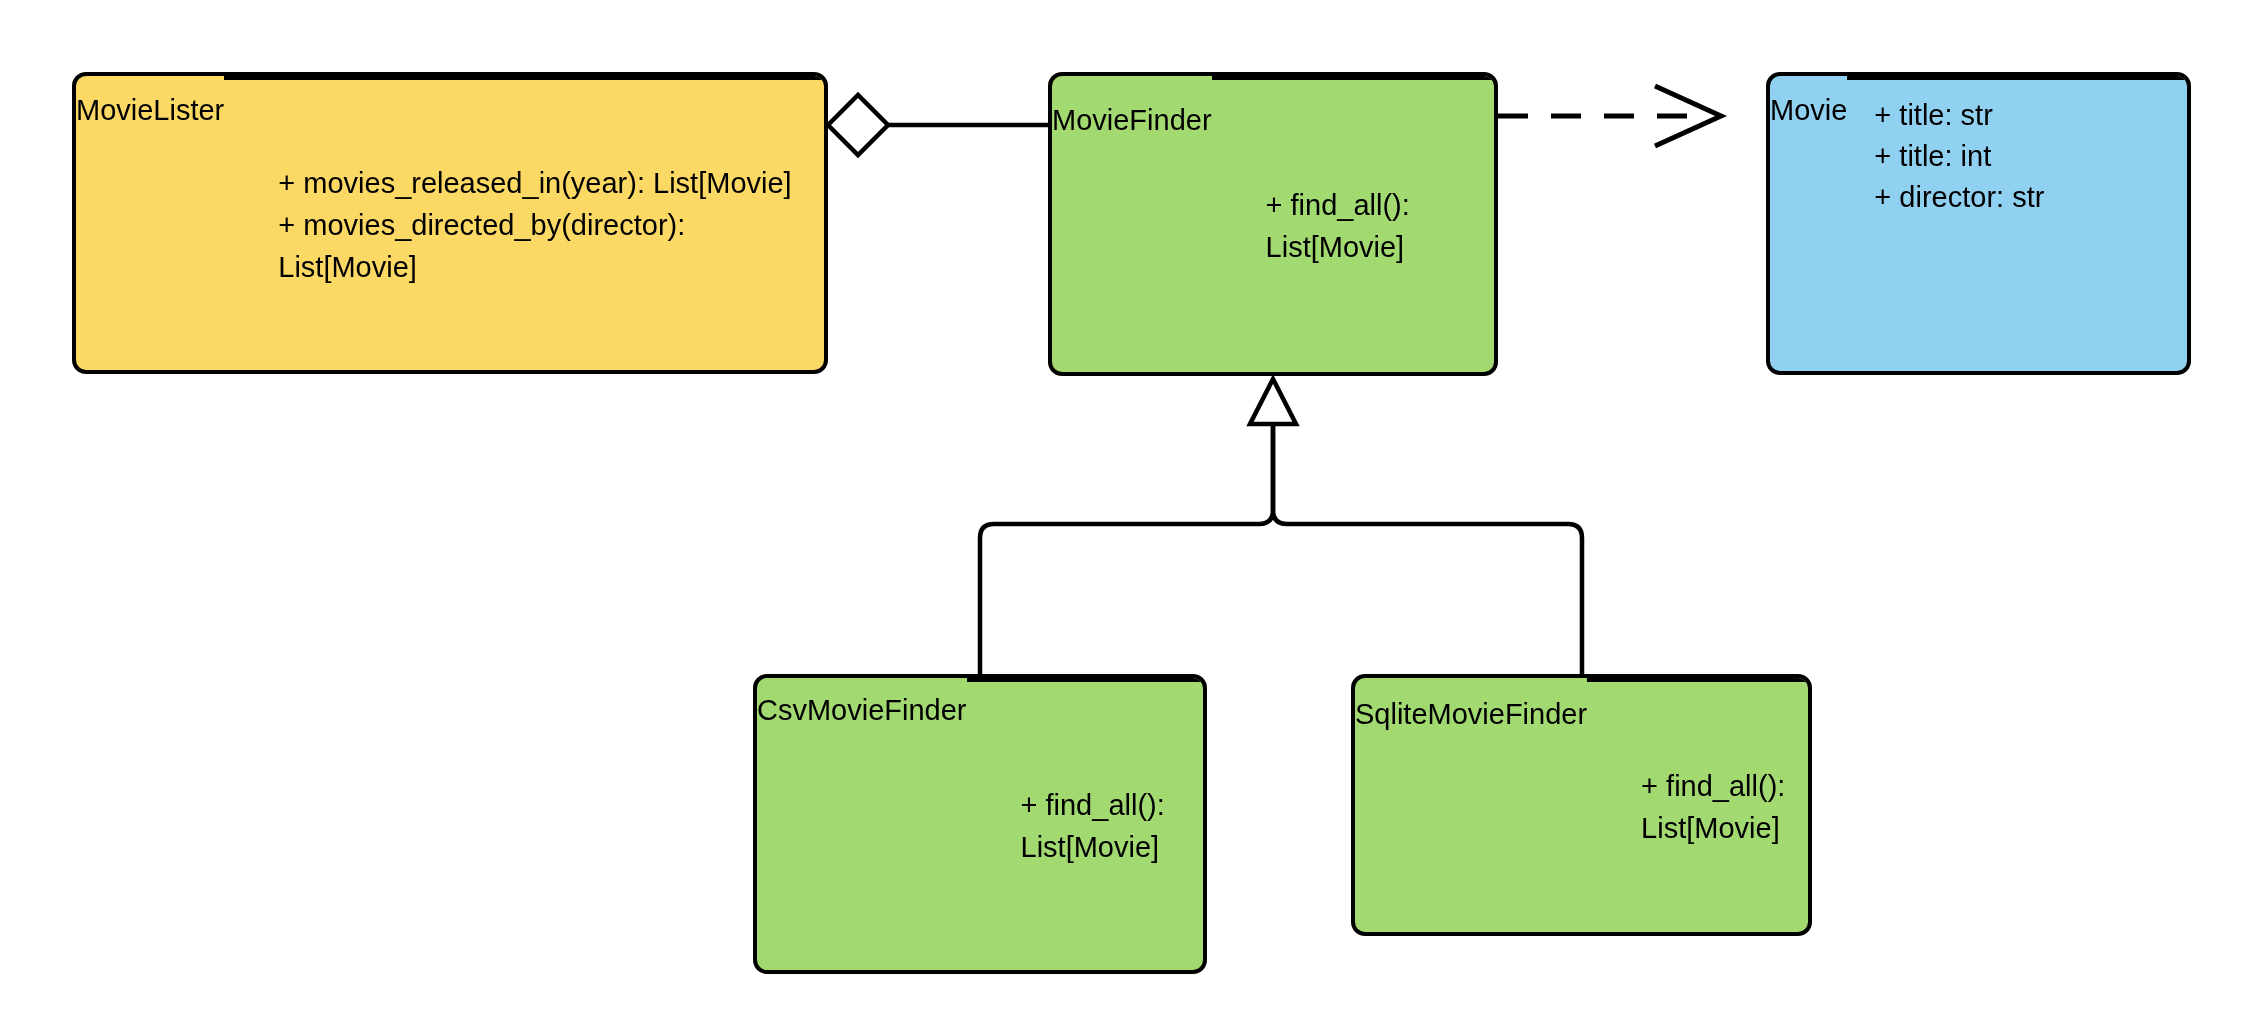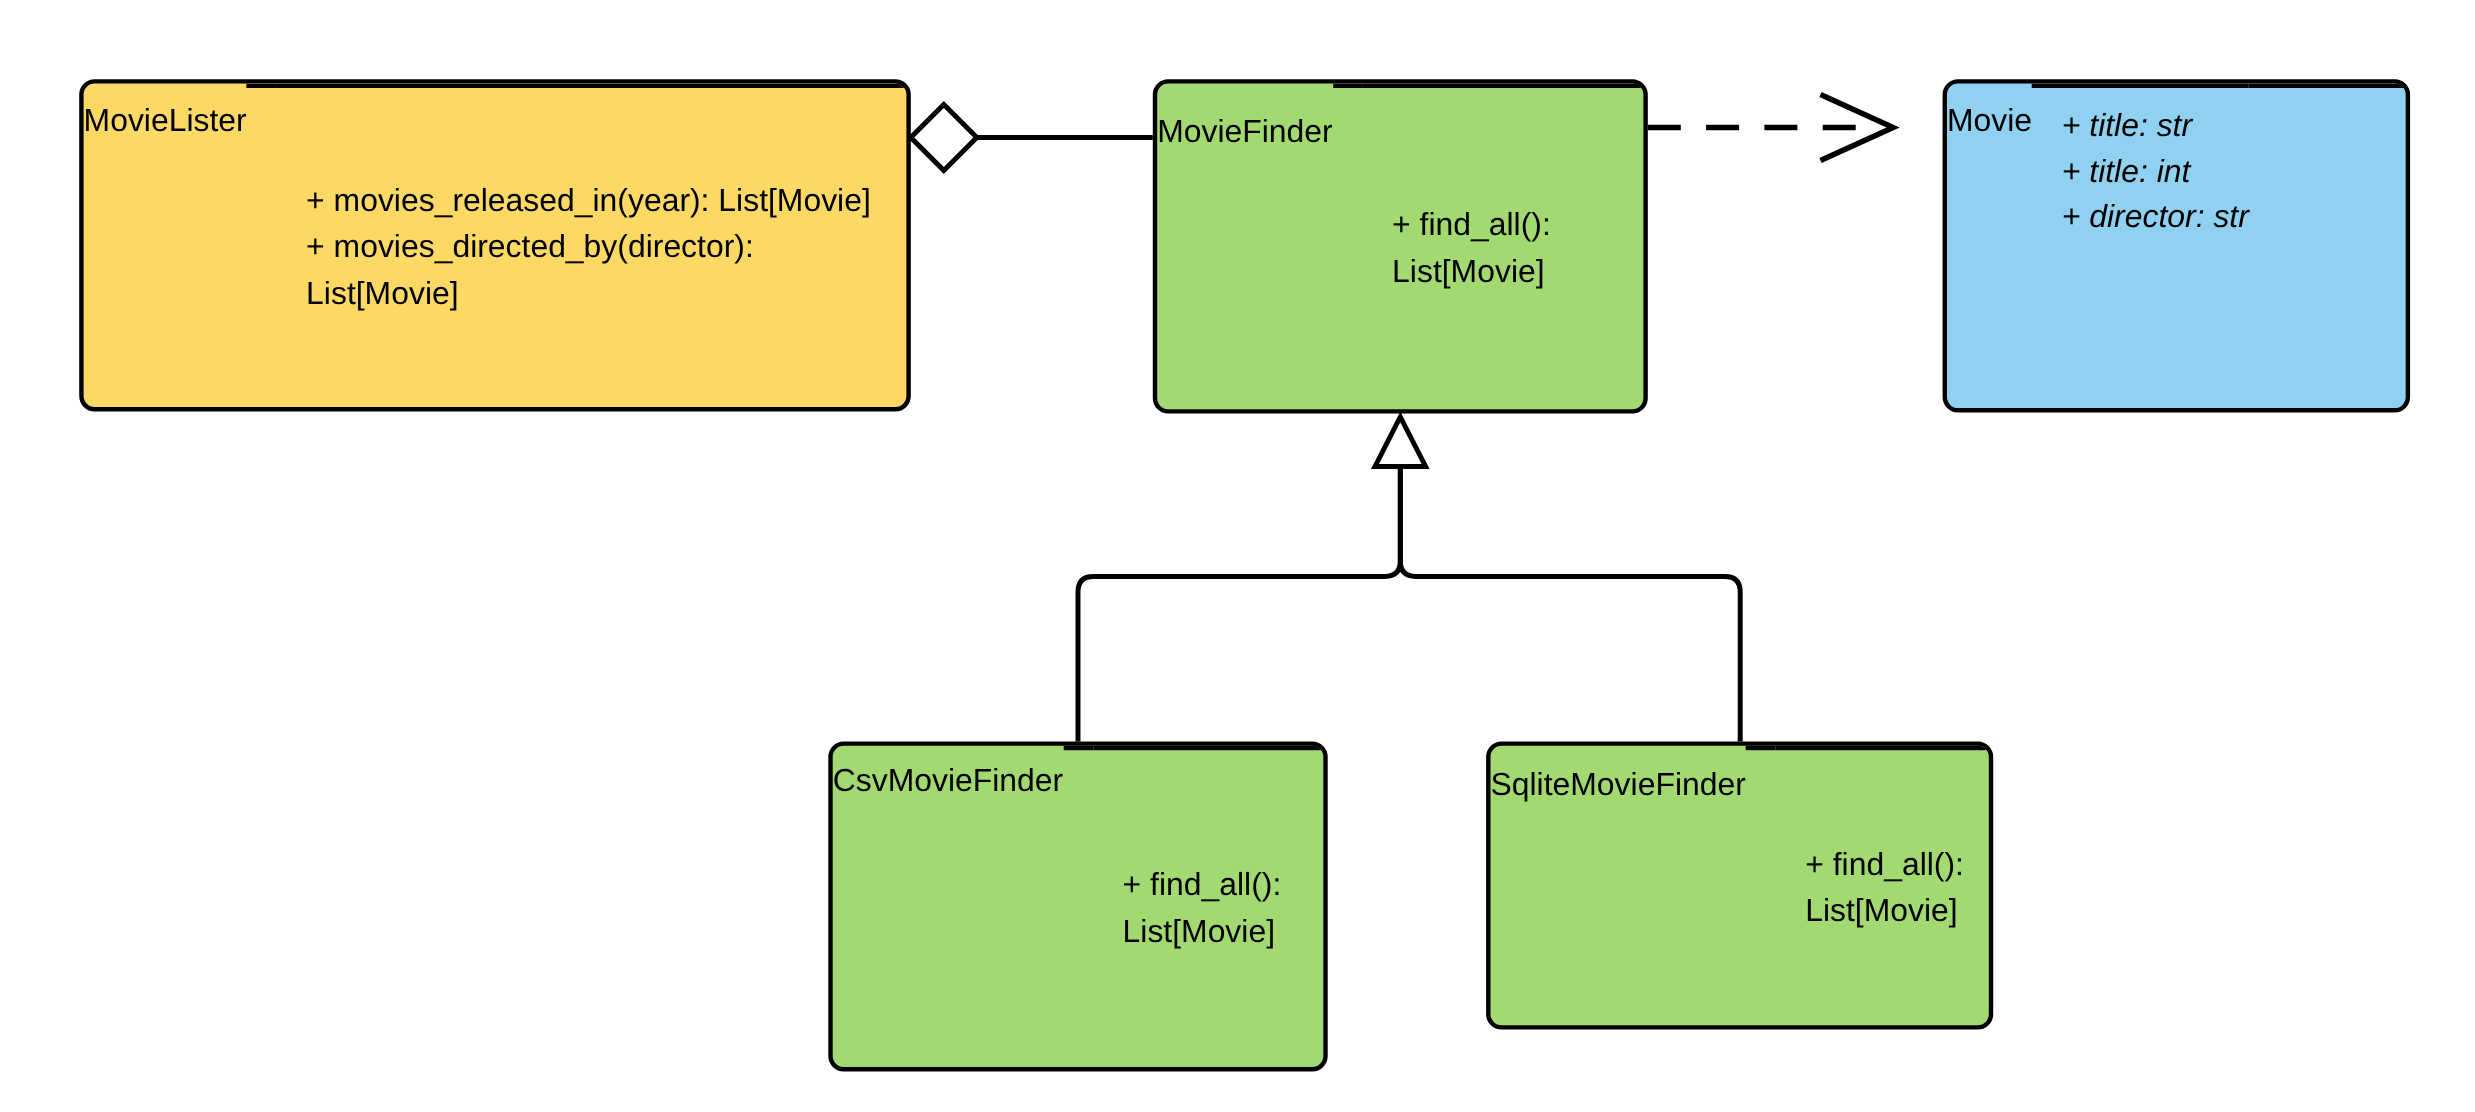--- a/index.html
+++ b/index.html
@@ -51,21 +51,21 @@
   .pos-movielister{left:72px;top:72px;width:756px;height:302px;}
   .pos-movielister .uml-title{height:68px;}
   .pos-movielister .uml-attrs{height:96px;}
 
   .pos-moviefinder{left:1048px;top:72px;width:450px;height:304px;}
   .pos-moviefinder .uml-title{height:88px;}
   .pos-moviefinder .uml-attrs{height:116px;}
 
   .pos-movie{left:1725px;top:72px;width:425px;height:303px;margin-left:41px;}
   .pos-movie .uml-title{height:69px;}
-  .pos-movie .uml-attrs{height:157px;font-style:italic;}
+  .pos-movie .uml-attrs{height:157px;}
 
   .pos-csv{left:753px;top:674px;width:454px;height:300px;}
   .pos-csv .uml-title{height:65px;}
   .pos-csv .uml-attrs{height:97px;}
 
   .pos-sqlite{left:1351px;top:674px;width:461px;height:262px;}
   .pos-sqlite .uml-title{height:73px;}
   .pos-sqlite .uml-attrs{height:97px;}
 
   #connector-layer{

